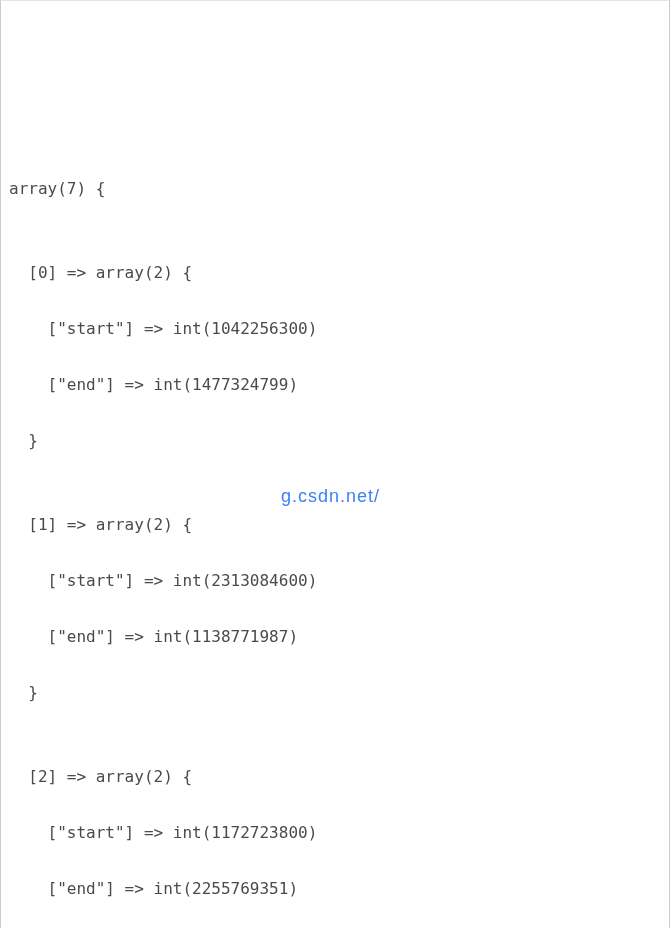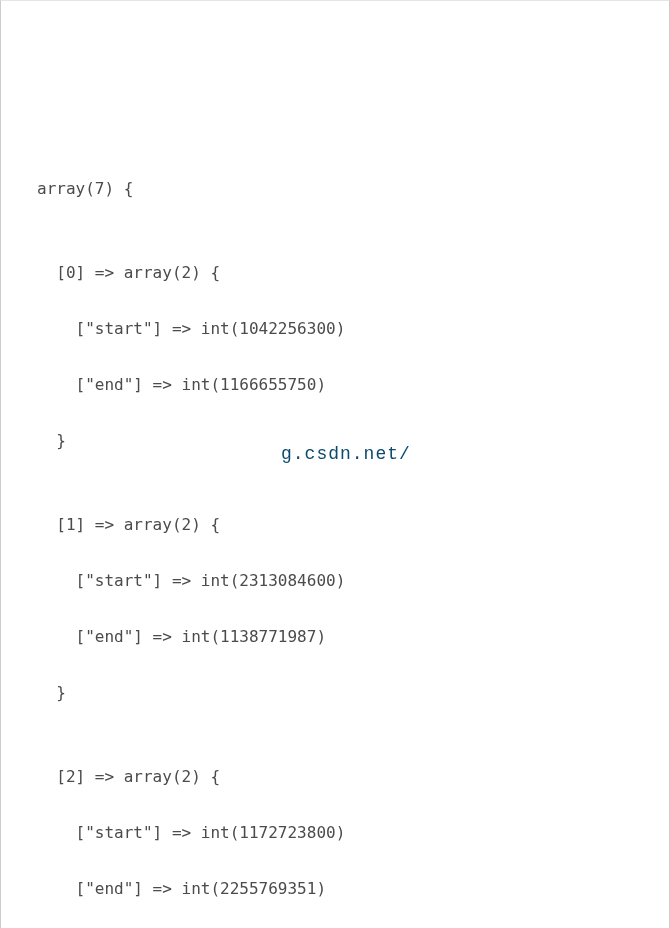--- a/index.html
+++ b/index.html
@@ -13,47 +13,47 @@
     border: 1px solid #ccc;
     border-top: 1px solid #e5e5e5;
     padding: 6px 8px 6px 8px;
     font-family: Consolas, "Menlo", "DejaVu Sans Mono", monospace;
     font-size: 16px;
     line-height: 1.75;
     color: #4b4b4b;
     position: relative;
     white-space: pre;
   }
-  .line { display: block; margin-left: 28px; }
+  .line { display: block; }
   .ind1 { padding-left: 2ch; }
   .ind2 { padding-left: 4ch; }
   .watermark {
     position: absolute;
     left: 280px;
-    top: 438px;
-    color: #0c4a6e;
-    font-family: Liberation Mono, monospace;
+    top: 480px;
+    color: #3b82f6;
+    font-family: Liberation Sans, sans-serif;
     font-size: 18px;
     letter-spacing: 1px;
     pointer-events: none;
     user-select: none;
   }
 </style>
 </head>
 <body>
 
 
 
 <span class="watermark">g.csdn.net/</span>
 
 <span class="line">array(7) {</span>
 
 <span class="line ind1"><span>[0]</span> <span>=&gt;</span> <span>array(2) {</span></span>
 <span class="line ind2"><span>["start"]</span> <span>=&gt;</span> <span>int(1042256300)</span></span>
-<span class="line ind2"><span>["end"]</span> <span>=&gt;</span> <span>int(1166655750)</span></span>
+<span class="line ind2"><span>["end"]</span> <span>=&gt;</span> <span>int(1477324799)</span></span>
 <span class="line ind1">}</span>
 
 <span class="line ind1"><span>[1]</span> <span>=&gt;</span> <span>array(2) {</span></span>
 <span class="line ind2"><span>["start"]</span> <span>=&gt;</span> <span>int(2313084600)</span></span>
 <span class="line ind2"><span>["end"]</span> <span>=&gt;</span> <span>int(1138771987)</span></span>
 <span class="line ind1">}</span>
 
 <span class="line ind1"><span>[2]</span> <span>=&gt;</span> <span>array(2) {</span></span>
 <span class="line ind2"><span>["start"]</span> <span>=&gt;</span> <span>int(1172723800)</span></span>
 <span class="line ind2"><span>["end"]</span> <span>=&gt;</span> <span>int(2255769351)</span></span>

